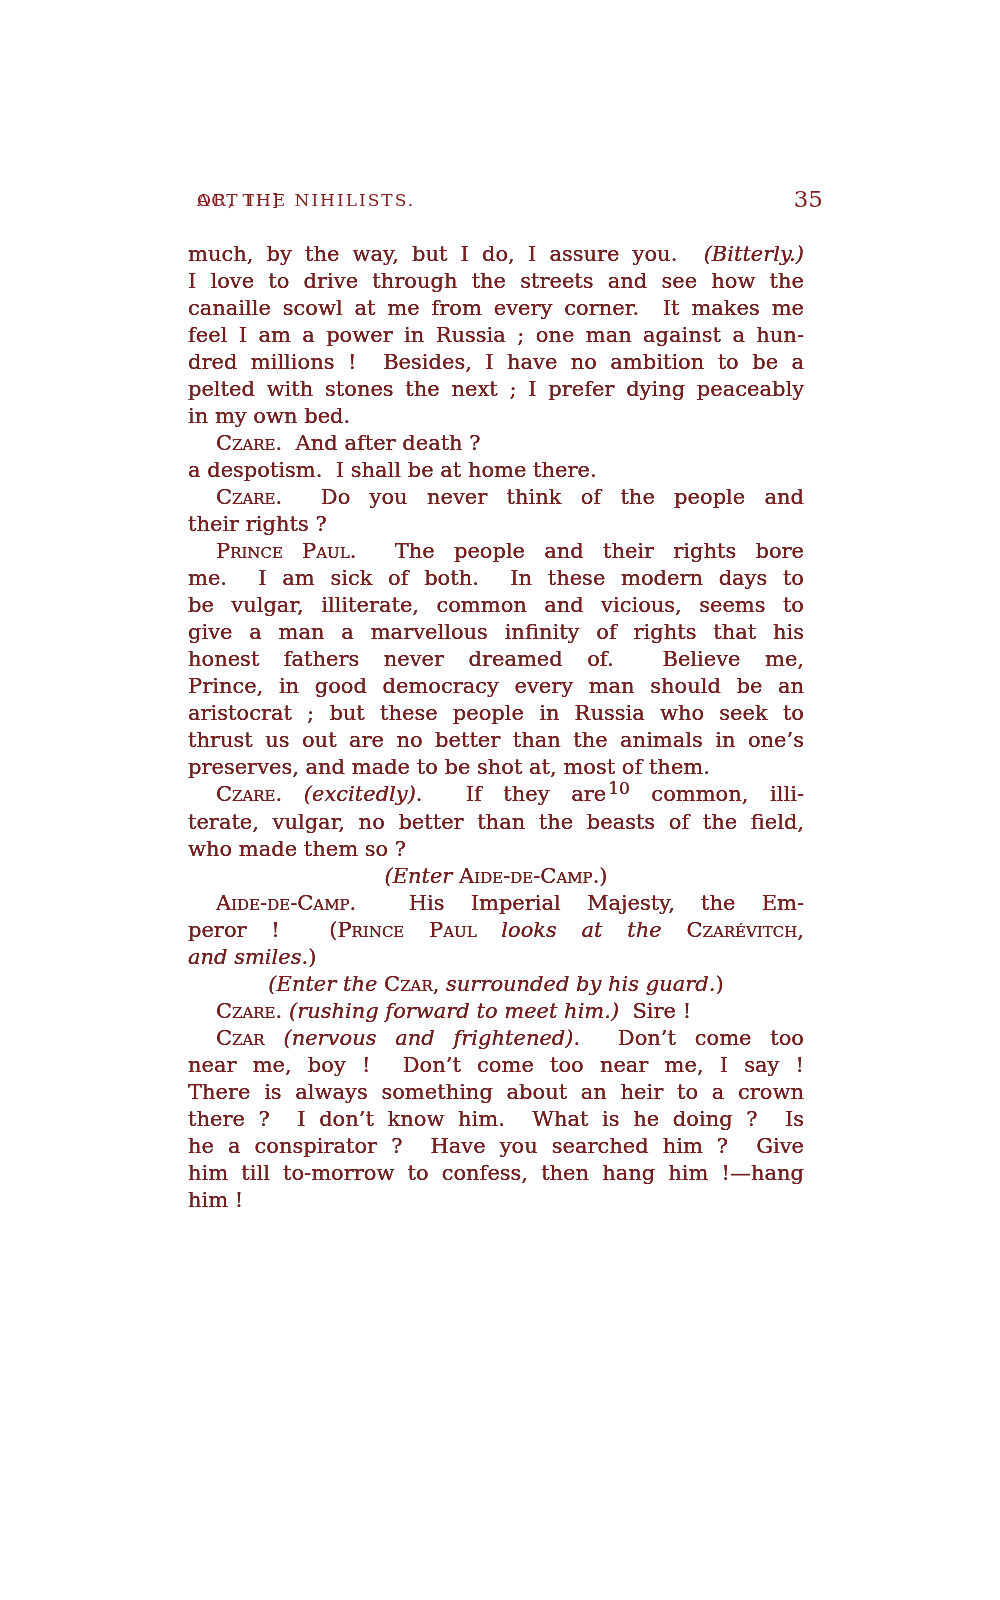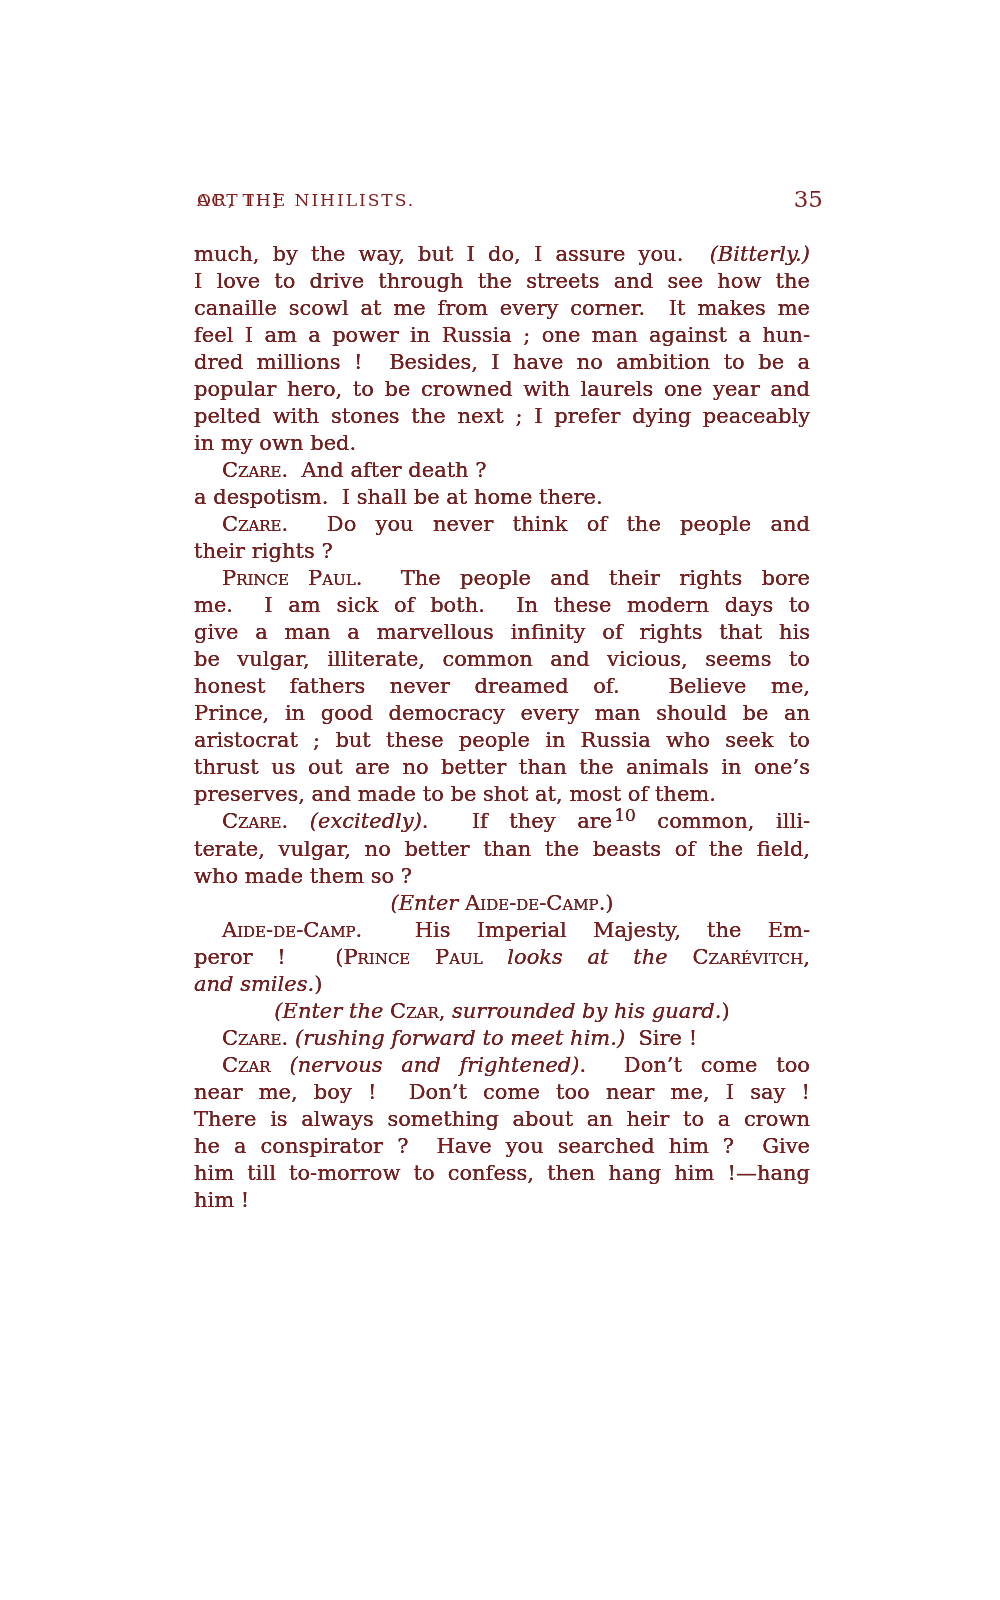--- a/index.html
+++ b/index.html
@@ -28,21 +28,21 @@
     font-size: 17px;
     letter-spacing: 2px;
     white-space: nowrap;
   }
   .h-left  { position: absolute; left: 0; top: 4px; }
   .h-center{ position: absolute; left: 0; top: 4px; width: 100%; text-align: left; }
   .h-right { position: absolute; right: -10px; top: 0; font-size: 23px; letter-spacing: 0; }
   
   .textblock {
     position: absolute;
-    left: 194px;
+    left: 188px;
     top: 241px;
     width: 616px;
     font-size: 21px;
     line-height: 27px;
     text-shadow: 0 0 0.4px #000;
   }
   .line { min-height: 27px; }
   .line.justify { text-align: justify; text-align-last: justify; }
   .line.left    { text-align: left; }
   .line.center  { text-align: center; }
@@ -65,45 +65,45 @@
     <span class="h-left">ACT II.]</span>
     <span class="h-center">OR, THE NIHILISTS.</span>
     <span class="h-right">35</span>
   </div>
   <div class="textblock" id="textblock">
       <div class="line justify"><span class="seg-normal">much, by the way, but I do, I assure you.&nbsp; </span><span class="seg-italic">(Bitterly.)</span></div>
       <div class="line justify"><span class="seg-normal">I love to drive through the streets and see how the</span></div>
       <div class="line justify"><span class="seg-normal">canaille scowl at me from every corner.&nbsp; It makes me</span></div>
       <div class="line justify"><span class="seg-normal">feel I am a power in Russia ; one man against a hun-</span></div>
       <div class="line justify"><span class="seg-normal">dred millions !&nbsp; Besides, I have no ambition to be a</span></div>
-      <div class="line justify"><span class="seg-normal">popular hero, to be crowned with laurels one year and</span></div>
       <div class="line justify"><span class="seg-normal">pelted with stones the next ; I prefer dying peaceably</span></div>
       <div class="line left"><span class="seg-normal">in my own bed.</span></div>
       <div class="line left indent"><span class="seg-smallcaps">Czare.</span><span class="seg-normal">&nbsp; And after death ?</span></div>
       <div class="line left"><span class="seg-normal">a despotism.&nbsp; I shall be at home there.</span></div>
       <div class="line justify indent"><span class="seg-smallcaps">Czare.</span><span class="seg-normal">&nbsp; Do you never think of the people and</span></div>
       <div class="line left"><span class="seg-normal">their rights ?</span></div>
       <div class="line justify indent"><span class="seg-smallcaps">Prince Paul.</span><span class="seg-normal">&nbsp; The people and their rights bore</span></div>
       <div class="line justify"><span class="seg-normal">me.&nbsp; I am sick of both.&nbsp; In these modern days to</span></div>
+      <div class="line justify"><span class="seg-normal">be vulgar, illiterate, common and vicious, seems to</span></div>
       <div class="line justify"><span class="seg-normal">give a man a marvellous infinity of rights that his</span></div>
-      <div class="line justify"><span class="seg-normal">be vulgar, illiterate, common and vicious, seems to</span></div>
       <div class="line justify"><span class="seg-normal">honest fathers never dreamed of.&nbsp; Believe me,</span></div>
       <div class="line justify"><span class="seg-normal">Prince, in good democracy every man should be an</span></div>
       <div class="line justify"><span class="seg-normal">aristocrat ; but these people in Russia who seek to</span></div>
       <div class="line justify"><span class="seg-normal">thrust us out are no better than the animals in one’s</span></div>
       <div class="line left"><span class="seg-normal">preserves, and made to be shot at, most of them.</span></div>
       <div class="line justify indent"><span class="seg-smallcaps">Czare.</span><span class="seg-normal"> </span><span class="seg-italic">(excitedly)</span><span class="seg-normal">.&nbsp; If they are</span><span class="seg-sup">10</span><span class="seg-normal"> common, illi-</span></div>
       <div class="line justify"><span class="seg-normal">terate, vulgar, no better than the beasts of the field,</span></div>
       <div class="line left"><span class="seg-normal">who made them so ?</span></div>
       <div class="line center"><span class="seg-italic">(Enter </span><span class="seg-smallcaps">Aide-de-Camp.</span><span class="seg-normal">)</span></div>
       <div class="line justify indent"><span class="seg-smallcaps">Aide-de-Camp.</span><span class="seg-normal">&nbsp; His Imperial Majesty, the Em-</span></div>
       <div class="line justify"><span class="seg-normal">peror !&nbsp; (</span><span class="seg-smallcaps">Prince Paul</span><span class="seg-normal"> </span><span class="seg-italic">looks at the</span><span class="seg-normal"> </span><span class="seg-smallcaps">Czarévitch</span><span class="seg-normal">,</span></div>
       <div class="line left"><span class="seg-italic">and smiles.</span><span class="seg-normal">)</span></div>
       <div class="line center"><span class="seg-italic">(Enter the </span><span class="seg-smallcaps">Czar,</span><span class="seg-italic"> surrounded by his guard.</span><span class="seg-normal">)</span></div>
       <div class="line left indent"><span class="seg-smallcaps">Czare.</span><span class="seg-normal"> </span><span class="seg-italic">(rushing forward to meet him.)</span><span class="seg-normal">&nbsp; Sire !</span></div>
       <div class="line justify indent"><span class="seg-smallcaps">Czar</span><span class="seg-normal"> </span><span class="seg-italic">(nervous and frightened)</span><span class="seg-normal">.&nbsp; Don’t come too</span></div>
       <div class="line justify"><span class="seg-normal">near me, boy !&nbsp; Don’t come too near me, I say !</span></div>
       <div class="line justify"><span class="seg-normal">There is always something about an heir to a crown</span></div>
+      <div class="line justify"><span class="seg-normal">there ?&nbsp; I don’t know him.&nbsp; What is he doing ?&nbsp; Is</span></div>
       <div class="line justify"><span class="seg-normal">he a conspirator ?&nbsp; Have you searched him ?&nbsp; Give</span></div>
       <div class="line justify"><span class="seg-normal">him till to-morrow to confess, then hang him !—hang</span></div>
       <div class="line left"><span class="seg-normal">him !</span></div>
     </div>
 </div>
 
 </body></html>

